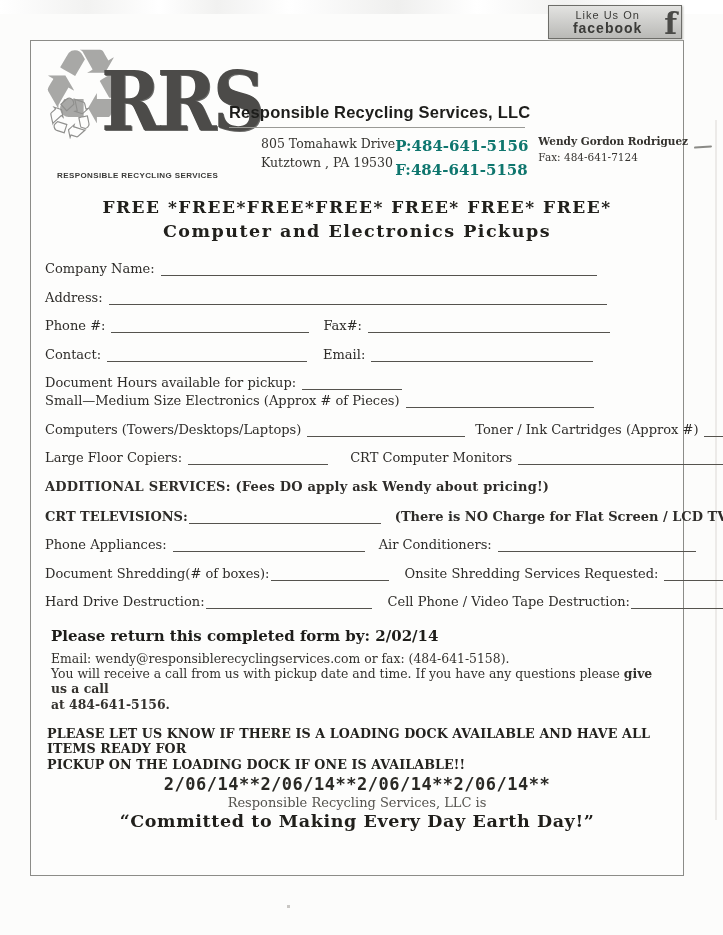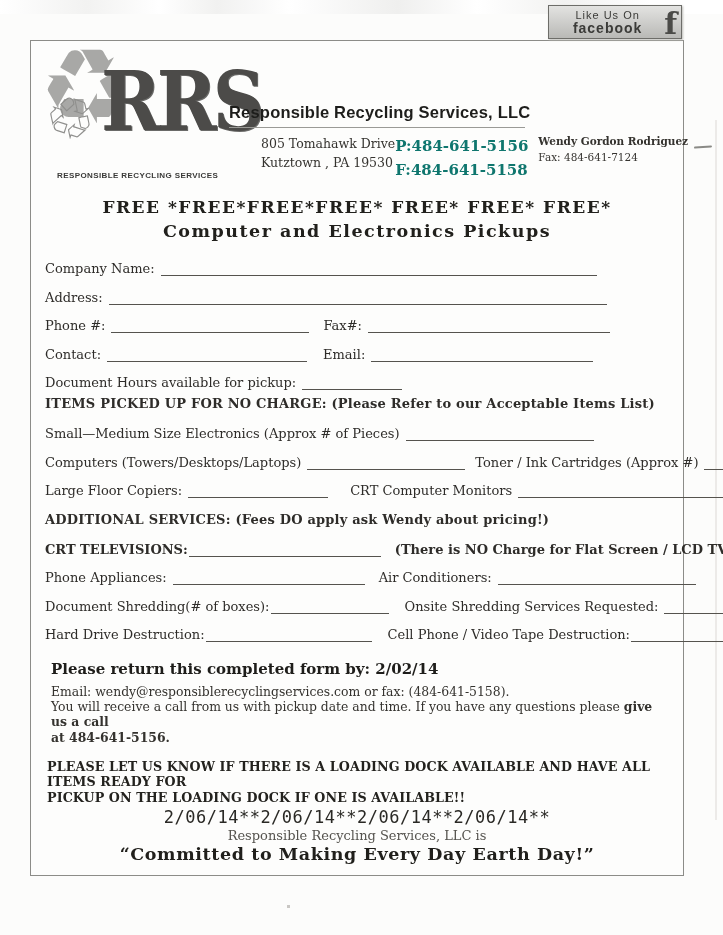--- a/index.html
+++ b/index.html
@@ -72,21 +72,21 @@
   .sec-heading{font-weight:bold;font-size:13px;margin:6px 0 15px 0;letter-spacing:.2px;}
   .bold{font-weight:bold;}
 
   
   .return-block{padding:4px 14px 0 20px;}
   .return-heading{font-weight:bold;font-size:15px;color:#1e1d1a;margin-bottom:6px;}
   .return-line{font-size:12.4px;line-height:1.24;color:#34322e;}
 
   
   .notice-block{padding:14px 14px 0 16px;font-weight:bold;font-size:12.7px;line-height:1.22;color:#23221e;letter-spacing:.1px;}
-  .dates-line{text-align:center;font-family:"DejaVu Sans Mono",monospace;font-weight:normal;
+  .dates-line{text-align:center;font-family:"DejaVu Sans Mono",monospace;font-weight:bold;
     font-size:17px;color:#2a2925;margin-top:2px;letter-spacing:.5px;}
   .closing-line{text-align:center;font-size:13px;color:#55534e;margin-top:1px;}
   .quote-line{text-align:center;font-size:17.5px;font-weight:bold;color:#201f1b;letter-spacing:.6px;margin-top:1px;}
 </style>
 </head>
 <body>
 
 <div class="scan-top"></div>
 <div class="scan-right"></div>
 <div class="artifact-dash"></div>
@@ -161,21 +161,20 @@
       <span class="gap" style="width:16px"></span>
       <span class="lbl">Email:</span>
       <span class="fl" style="width:222px"></span>
     </div>
 
     <div class="row tight">
       <span class="lbl">Document Hours available for pickup:</span>
       <span class="fl" style="width:100px"></span>
     </div>
 
-    <div class="sec-heading">ITEMS PICKED UP FOR NO CHARGE: (Please Refer to our Acceptable Items List)</div>
 
     <div class="row">
       <span class="lbl">Small—Medium Size Electronics (Approx # of Pieces)</span>
       <span class="fl" style="width:188px"></span>
     </div>
 
     <div class="row">
       <span class="lbl">Computers (Towers/Desktops/Laptops)</span>
       <span class="fl" style="width:158px"></span>
       <span class="gap" style="width:10px"></span>

